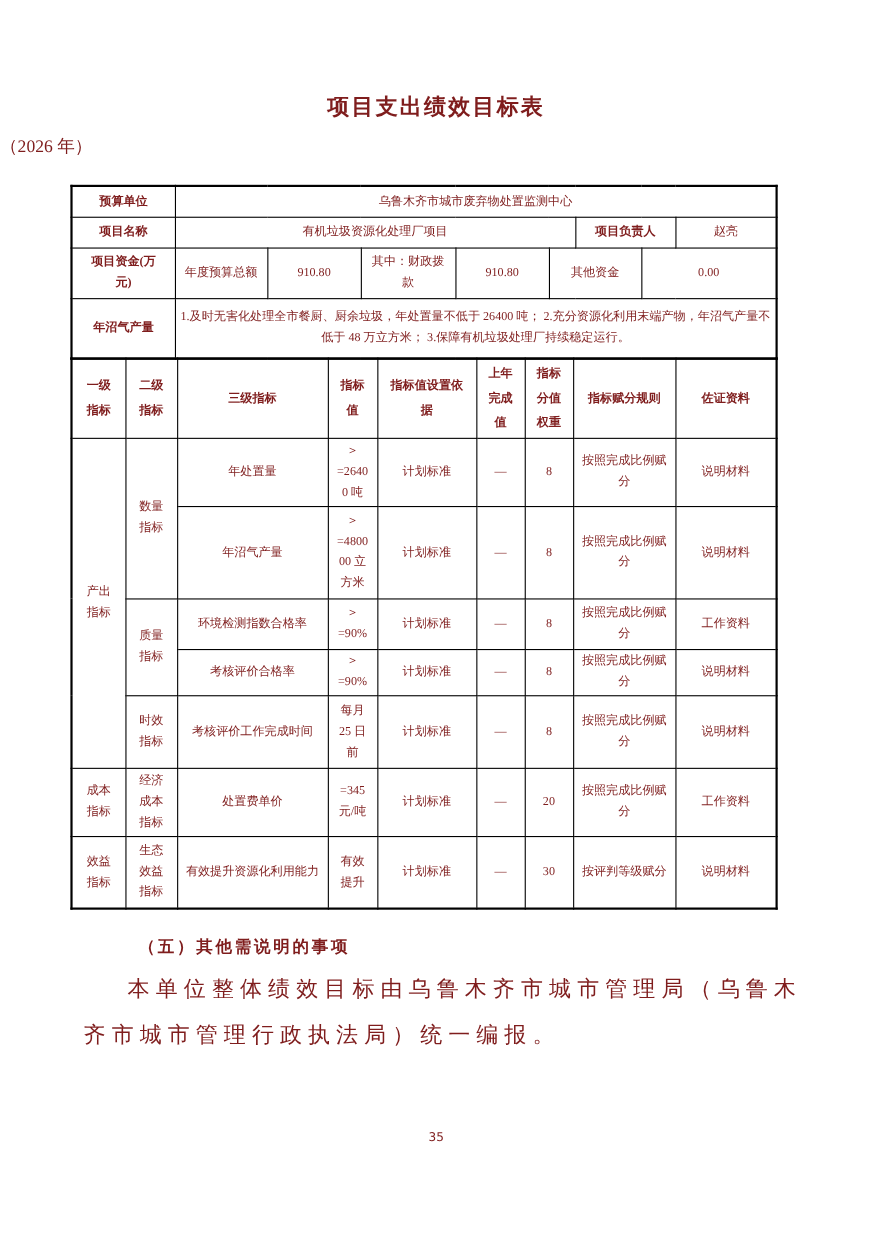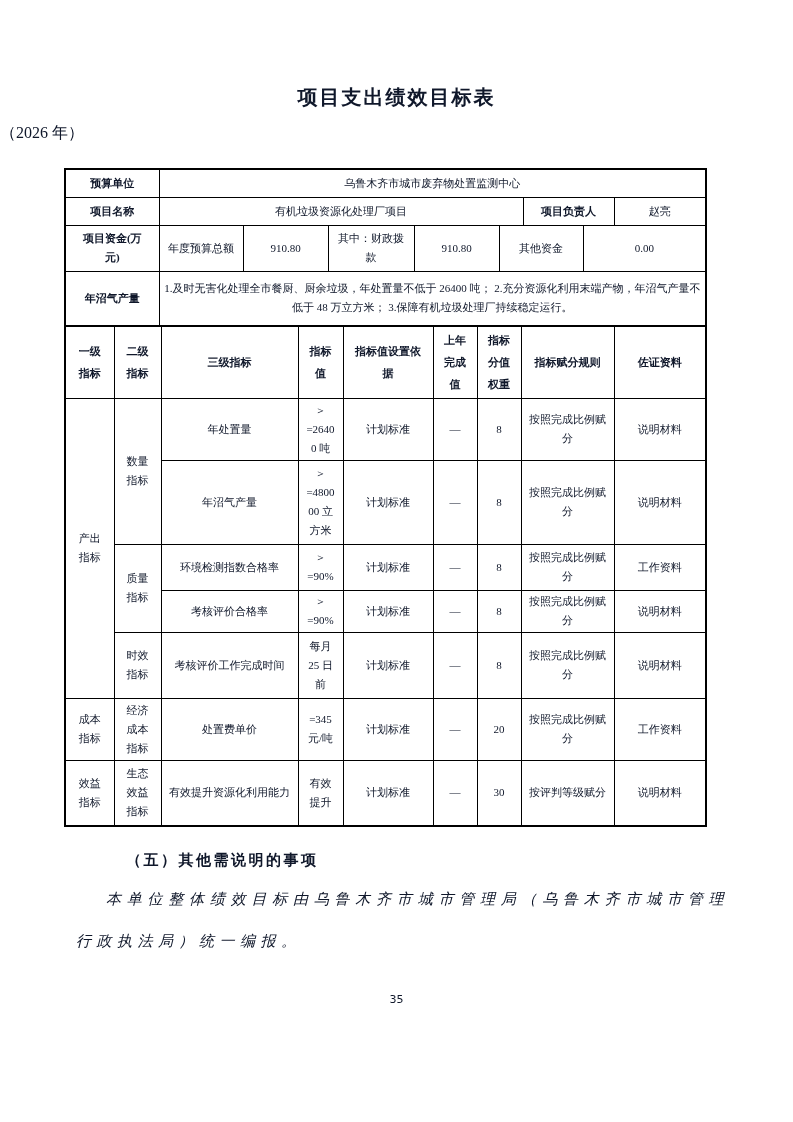--- a/index.html
+++ b/index.html
@@ -1,21 +1,21 @@
 <!DOCTYPE html>
 <html><head>
 <meta charset="utf-8">
 <style>
   html, body { margin: 0; padding: 0; background: #ffffff; }
   .page {
     position: relative;
     width: 793px;
     height: 1122px;
     background: #ffffff;
-    color: #0f172a;
+    color: #7f1d1d;
     font-family: "Liberation Serif", "DejaVu Serif", serif;
     overflow: hidden;
   }
   .title {
     margin: 0;
     padding-top: 84px;
     text-align: center;
     font-size: 20px;
     font-weight: bold;
     letter-spacing: 2px;
@@ -70,30 +70,29 @@
   .section { margin: 24px 64px 0 76px; }
   .section-heading {
     margin: 0 0 0 50px;
     font-size: 15px;
     font-weight: bold;
     letter-spacing: 2.5px;
     font-family: "DejaVu Sans", "Liberation Sans", sans-serif;
   }
   .section-paragraph {
     margin: 8px 0 0 0;
-    font-size: 15px;
+    font-size: 20px;
     line-height: 42px;
     text-indent: 2em;
     letter-spacing: 5.5px;
     text-align: justify;
-    font-style: italic;
   }
   .pageno {
     position: absolute;
-    top: 993px;
+    top: 1027px;
     left: 0;
     width: 100%;
     text-align: center;
     font-size: 11px;
     font-family: "DejaVu Sans", "Liberation Sans", sans-serif;
   }
 </style>
 </head>
 <body>
 

